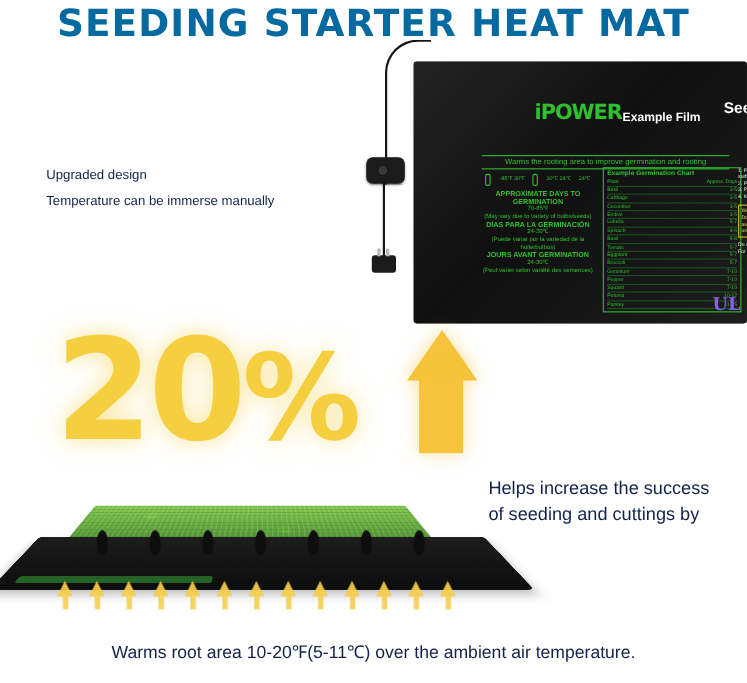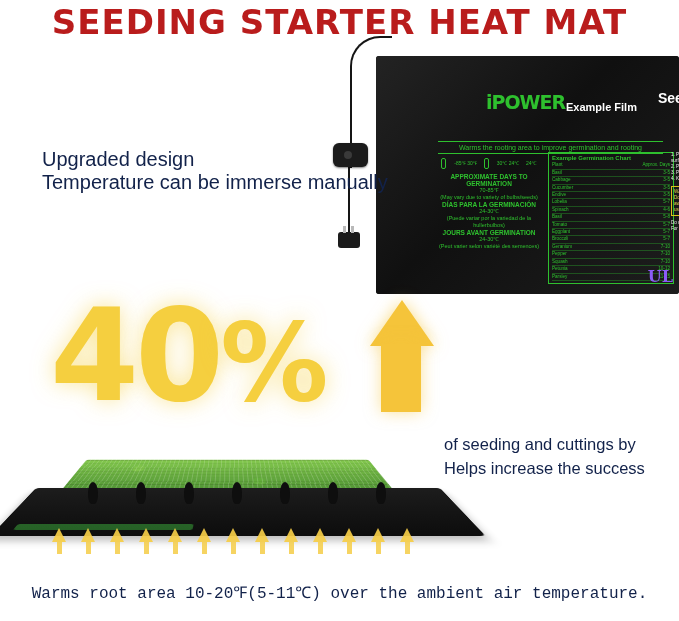--- a/index.html
+++ b/index.html
@@ -11,21 +11,21 @@
     overflow:hidden;
     color:#12224a;
   }
   .title{
     position:absolute;
     top:2px;left:0;width:679px;
     text-align:center;
     font-size:34px;
     font-weight:bold;
     letter-spacing:1px;
-    color:#b91c1c;
+    color:#0369a1;
     font-family:"DejaVu Sans", sans-serif;
   }
   
   .mat-photo{
     position:absolute;
     left:376px;top:56px;width:303px;height:238px;
     background:#121212;
     border-radius:3px;
     overflow:hidden;
   }
@@ -110,21 +110,21 @@
     position:absolute;left:338px;top:232px;width:22px;height:16px;
     background:#1b1b1b;border-radius:3px;
   }
   .plug:before,.plug:after{
     content:"";position:absolute;top:-6px;width:3px;height:7px;background:#b9b9b9;
   }
   .plug:before{left:5px;} .plug:after{left:13px;}
   
   .copy-left{
     position:absolute;left:42px;top:148px;
-    font-size:20px;line-height:23px;color:#12224a;
+    font-size:12px;line-height:23px;color:#12224a;
   }
   
   .pct{
     position:absolute;left:50px;top:296px;
     font-size:128px;font-weight:bold;color:#f5cf3f;
     font-family:"DejaVu Sans", sans-serif;
     letter-spacing:-4px;
     line-height:120px;
     text-shadow:0 0 22px rgba(245,207,63,.55);
   }
@@ -185,21 +185,21 @@
   }
   .heatstem{
     position:absolute;width:5px;height:12px;background:rgba(245,205,70,.85);
   }
   .plantdot{
     position:absolute;width:10px;height:22px;background:#0e0e0e;border-radius:50% 50% 40% 40%;
   }
   
   .footer{
     position:absolute;left:0;bottom:18px;width:679px;text-align:center;
-    font-size:16px;color:#12224a;font-family:Liberation Mono, monospace;
+    font-size:16px;color:#12224a;
   }
 </style>
 </head>
 <body>
 
 <div class="title">SEEDING STARTER HEAT MAT</div>
 
 <div class="mat-photo">
   <div class="mat-brand"><span class="i">iPOWER</span></div>
   <div class="carbonfilm">Example Film</div>
@@ -322,27 +322,27 @@
 <div class="ctrl-box">
   <div class="ctrl-dot"></div>
 </div>
 <div class="plug"></div>
 
 <div class="copy-left">
   <div>Upgraded design</div>
   <div>Temperature can be immerse manually</div>
 </div>
 
-<div class="pct"><span>40</span><span class="sym">%</span></div>
+<div class="pct"><span>20</span><span class="sym">%</span></div>
 <div class="arrow-up"></div>
 <div class="arrow-stem"></div>
 
 <div class="copy-right">
+  <div>Helps increase the success</div>
   <div>of seeding and cuttings by</div>
-  <div>Helps increase the success</div>
 </div>
 
 <div class="tray">
   <div class="grass">
       <div class="grass-tex"></div>
     </div>
   <div class="matboard">
     <div class="greenstrip"></div>
   </div>
   <div id="heat-arrows">

